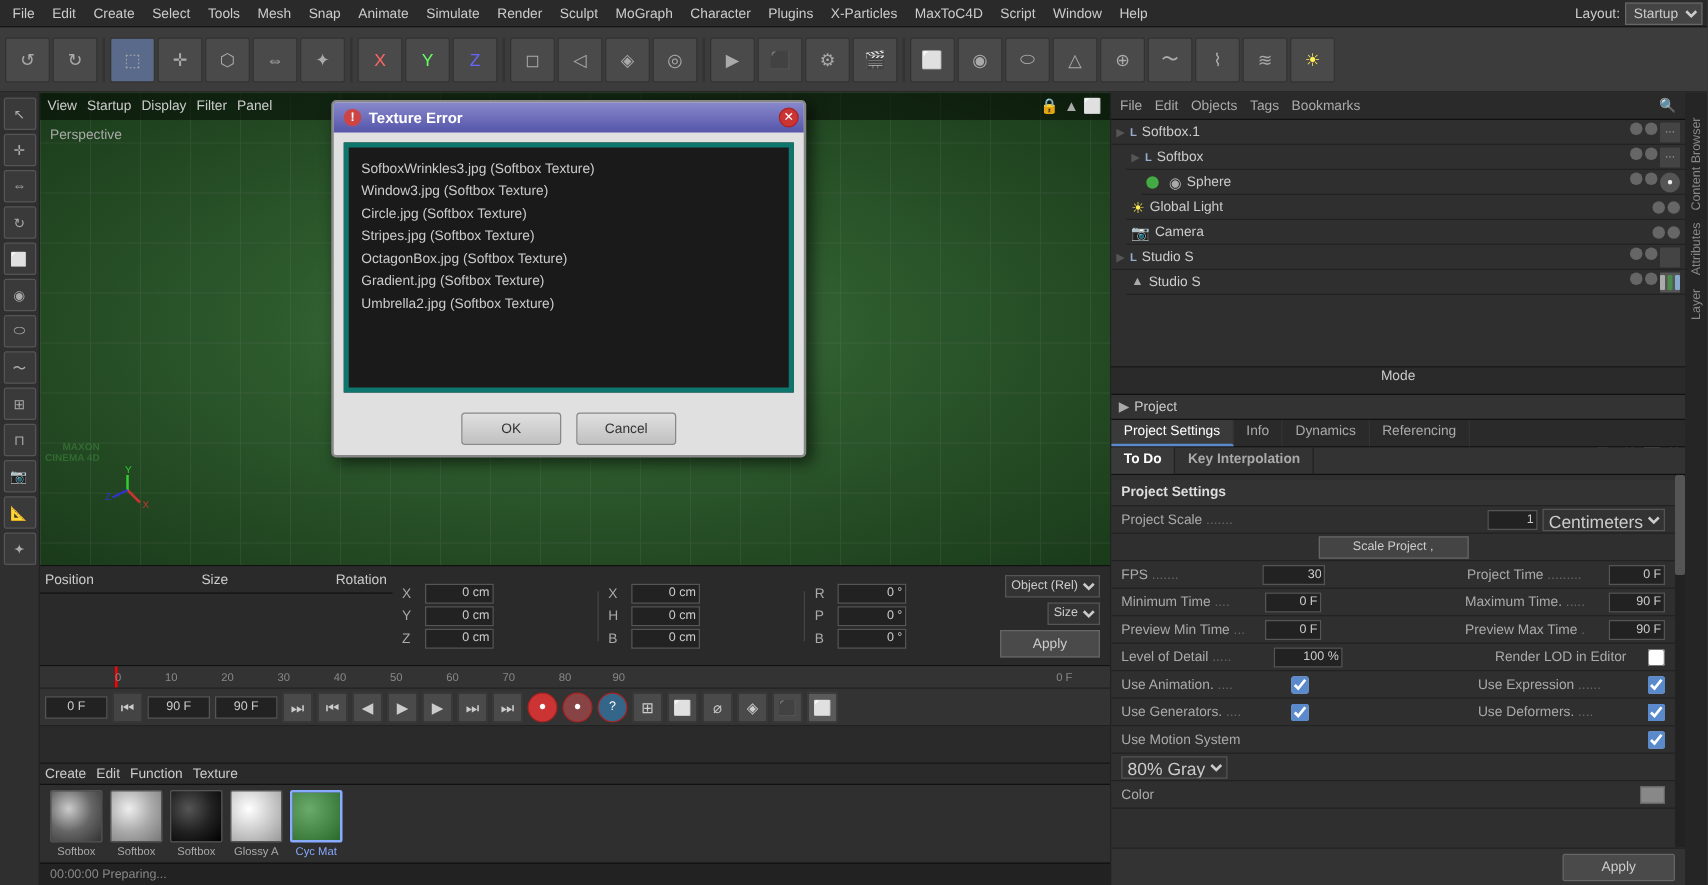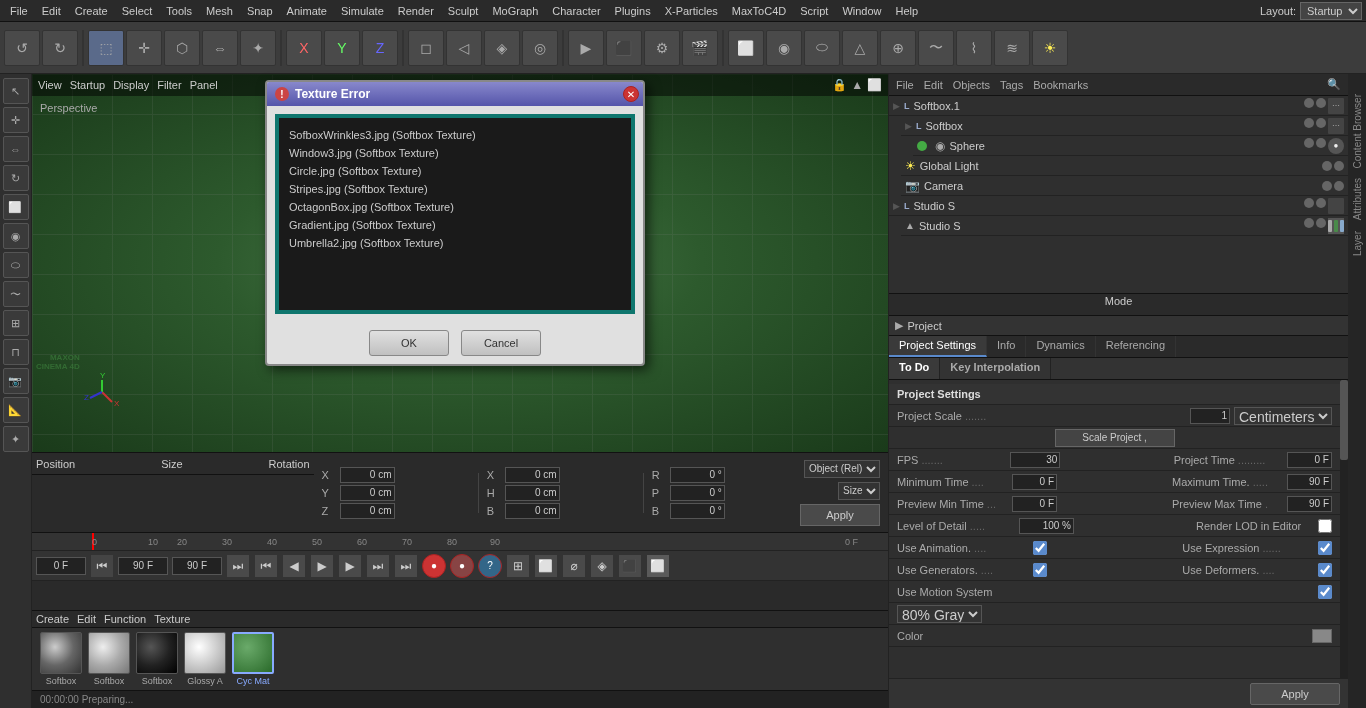--- a/index.html
+++ b/index.html
@@ -883,21 +883,21 @@
           </select>
           <button class="btn-apply">Apply</button>
         </div>
       </div>
     </div>
 
     <div id="timeline-area">
       <div id="timeline-ruler">
         <div id="timeline-marker"></div>
         <span class="ruler-mark" style="left:60px;">0</span>
-        <span class="ruler-mark" style="left:116px;">10</span>
+        <span class="ruler-mark" style="left:100px;">10</span>
         <span class="ruler-mark" style="left:145px;">20</span>
         <span class="ruler-mark" style="left:190px;">30</span>
         <span class="ruler-mark" style="left:235px;">40</span>
         <span class="ruler-mark" style="left:280px;">50</span>
         <span class="ruler-mark" style="left:325px;">60</span>
         <span class="ruler-mark" style="left:370px;">70</span>
         <span class="ruler-mark" style="left:415px;">80</span>
         <span class="ruler-mark" style="left:458px;">90</span>
         <span class="ruler-mark" style="right:30px;">0 F</span>
       </div>

